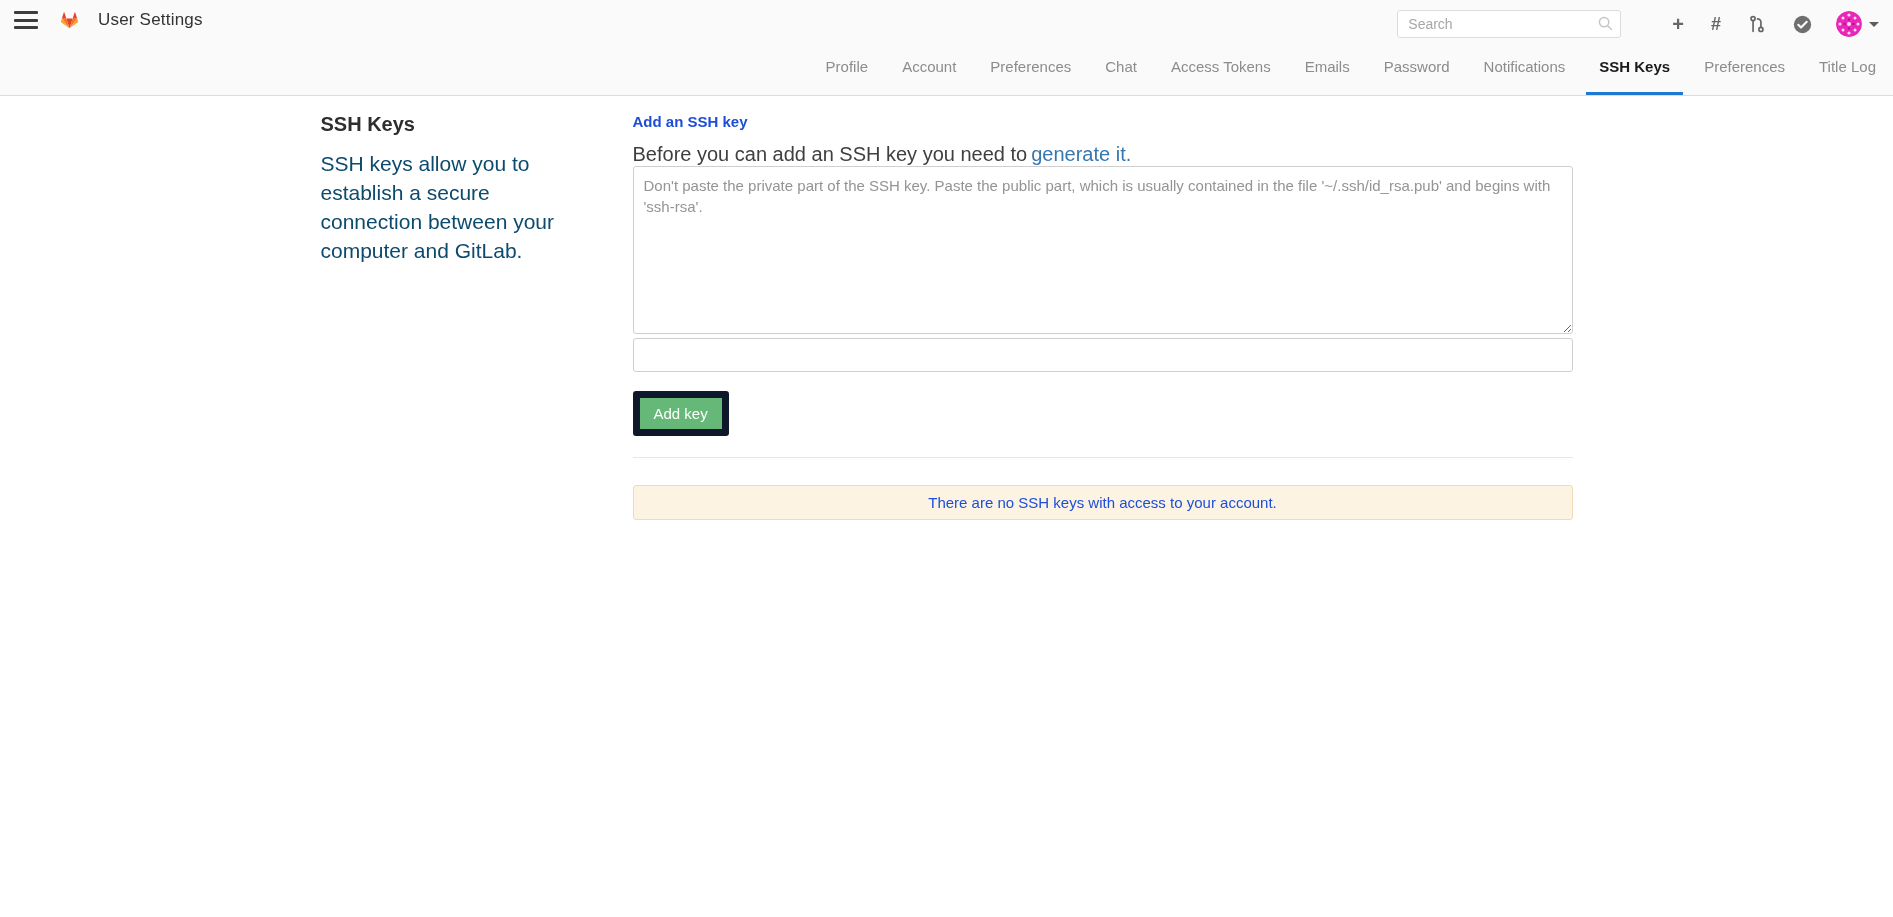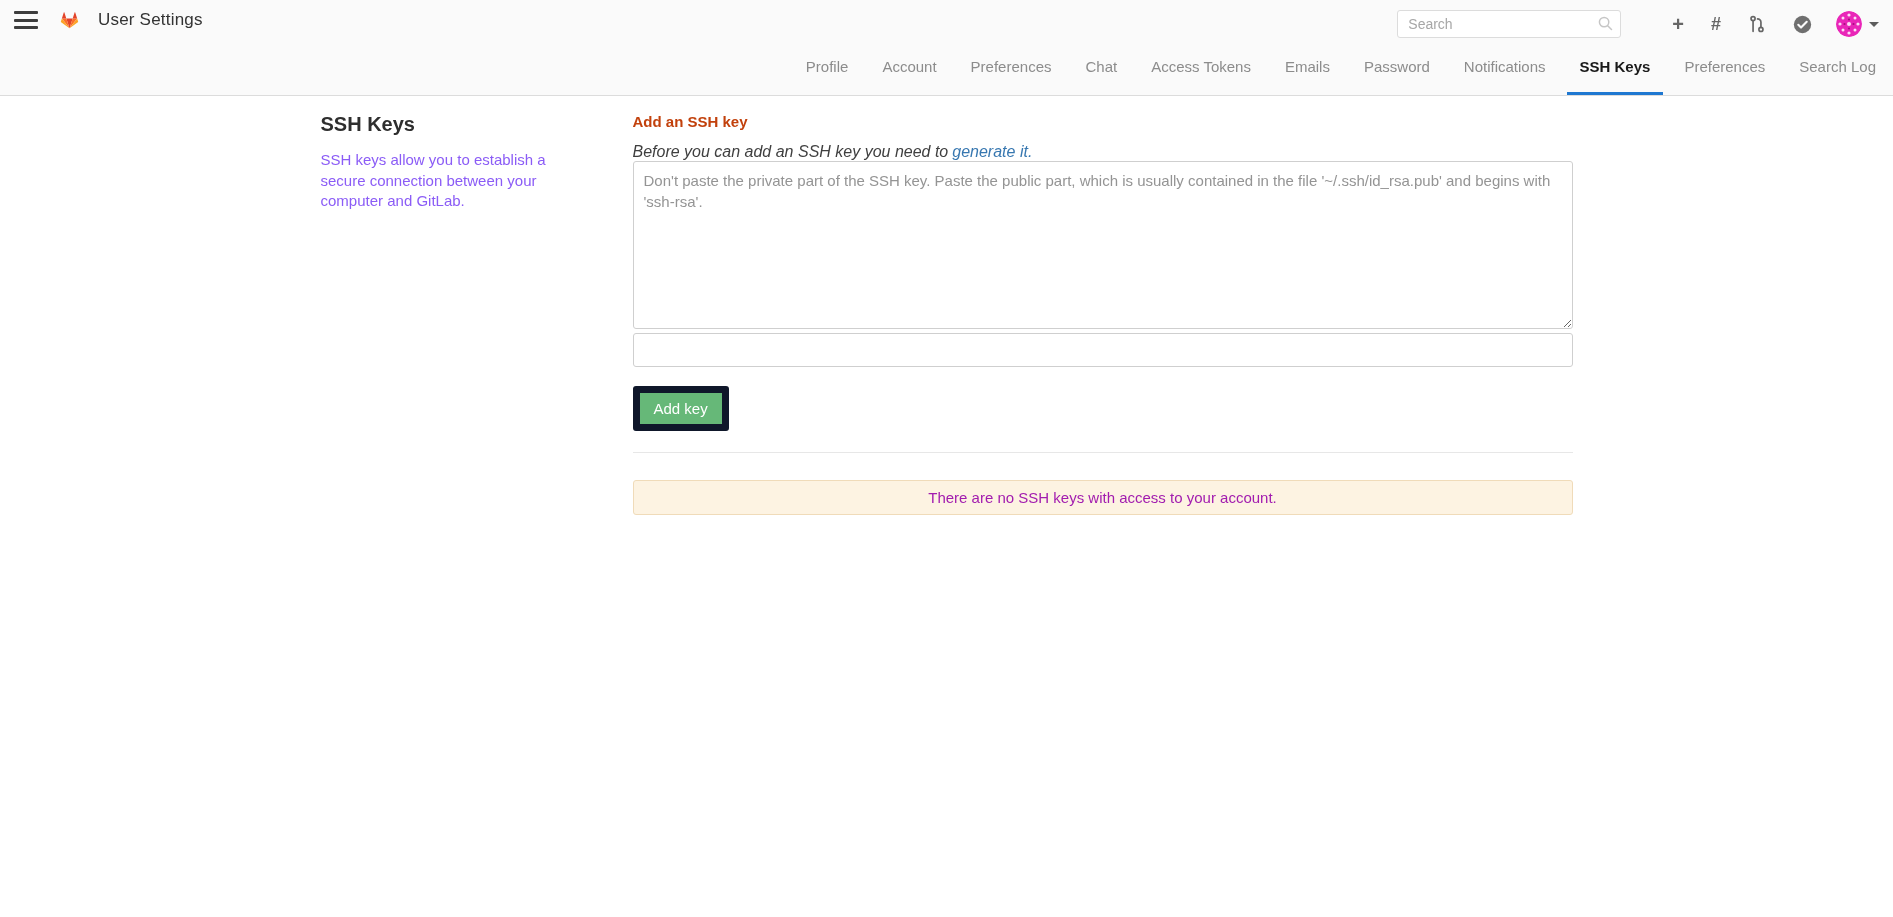--- a/index.html
+++ b/index.html
@@ -66,25 +66,25 @@
     border-bottom: 3px solid transparent;
     margin: 0 4px;
   }
   .tab.active { color: #1a1a1a; font-weight: bold; border-bottom-color: #1f78d1; }
 
   
   .content { width: 1252px; margin: 0 auto; padding-top: 17px; display: flex; }
 
   .left-col { flex: 0 0 312px; padding-right: 50px; }
   .page-title { font-size: 20px; font-weight: bold; color: #2e2e2e; margin-bottom: 14px; }
-  .page-desc { font-size: 15px; color: #8b5cf6; line-height: 1.38; max-width: 260px; }
+  .page-desc { font-size: 21px; color: #0c4a6e; line-height: 1.38; max-width: 260px; }
 
   .right-col { flex: 1; }
-  .section-title { font-size: 15px; font-weight: bold; color: #c2410c; }
-  .intro { font-size: 16px; color: #3f3f3f; margin-top: 13px; font-style: italic; }
+  .section-title { font-size: 15px; font-weight: bold; color: #1d4ed8; }
+  .intro { font-size: 20px; color: #3f3f3f; margin-top: 13px; }
   .link { color: #3777b0; text-decoration: none; cursor: pointer; margin-left: 4px; }
 
   .field-label { display: block; font-size: 15px; font-weight: bold; color: #2e2e2e; margin-top: 19px; margin-bottom: 7px; }
 
   .key-textarea {
     width: 100%; height: 168px;
     border: 1px solid #cfcfcf; border-radius: 3px;
     padding: 8px 10px;
     font-size: 15px; color: #333; line-height: 1.4;
     font-family: "Liberation Sans", sans-serif;
@@ -109,21 +109,21 @@
     font-family: Liberation Sans, sans-serif;
   }
 
   .divider { border: none; border-top: 1px solid #e7e7e7; margin: 21px 0 27px; }
 
   .keys-heading { font-size: 15px; font-weight: bold; color: #2e2e2e; }
   .empty-panel {
     margin-top: 11px;
     background: #fdf3e2; border: 1px solid #f0dbb9; border-radius: 3px;
     padding: 8px 10px; text-align: center;
-    font-size: 15px; color: #a21caf;
+    font-size: 15px; color: #1d4ed8;
   }
 </style>
 </head>
 <body>
 
 <div class="top-chrome">
   <div class="header">
     <div class="hamburger">
       <span></span>
         <span></span>
@@ -202,21 +202,21 @@
     <a class="tab">Profile</a>
     <a class="tab">Account</a>
     <a class="tab">Preferences</a>
     <a class="tab">Chat</a>
     <a class="tab">Access Tokens</a>
     <a class="tab">Emails</a>
     <a class="tab">Password</a>
     <a class="tab">Notifications</a>
     <a class="tab active">SSH Keys</a>
     <a class="tab">Preferences</a>
-    <a class="tab">Search Log</a>
+    <a class="tab">Title Log</a>
   </nav>
 </div>
 
 <main class="content">
   <div class="left-col">
     <h1 class="page-title">SSH Keys</h1>
     <p class="page-desc">SSH keys allow you to establish a secure connection between your computer and GitLab.</p>
   </div>
 
   <div class="right-col">

